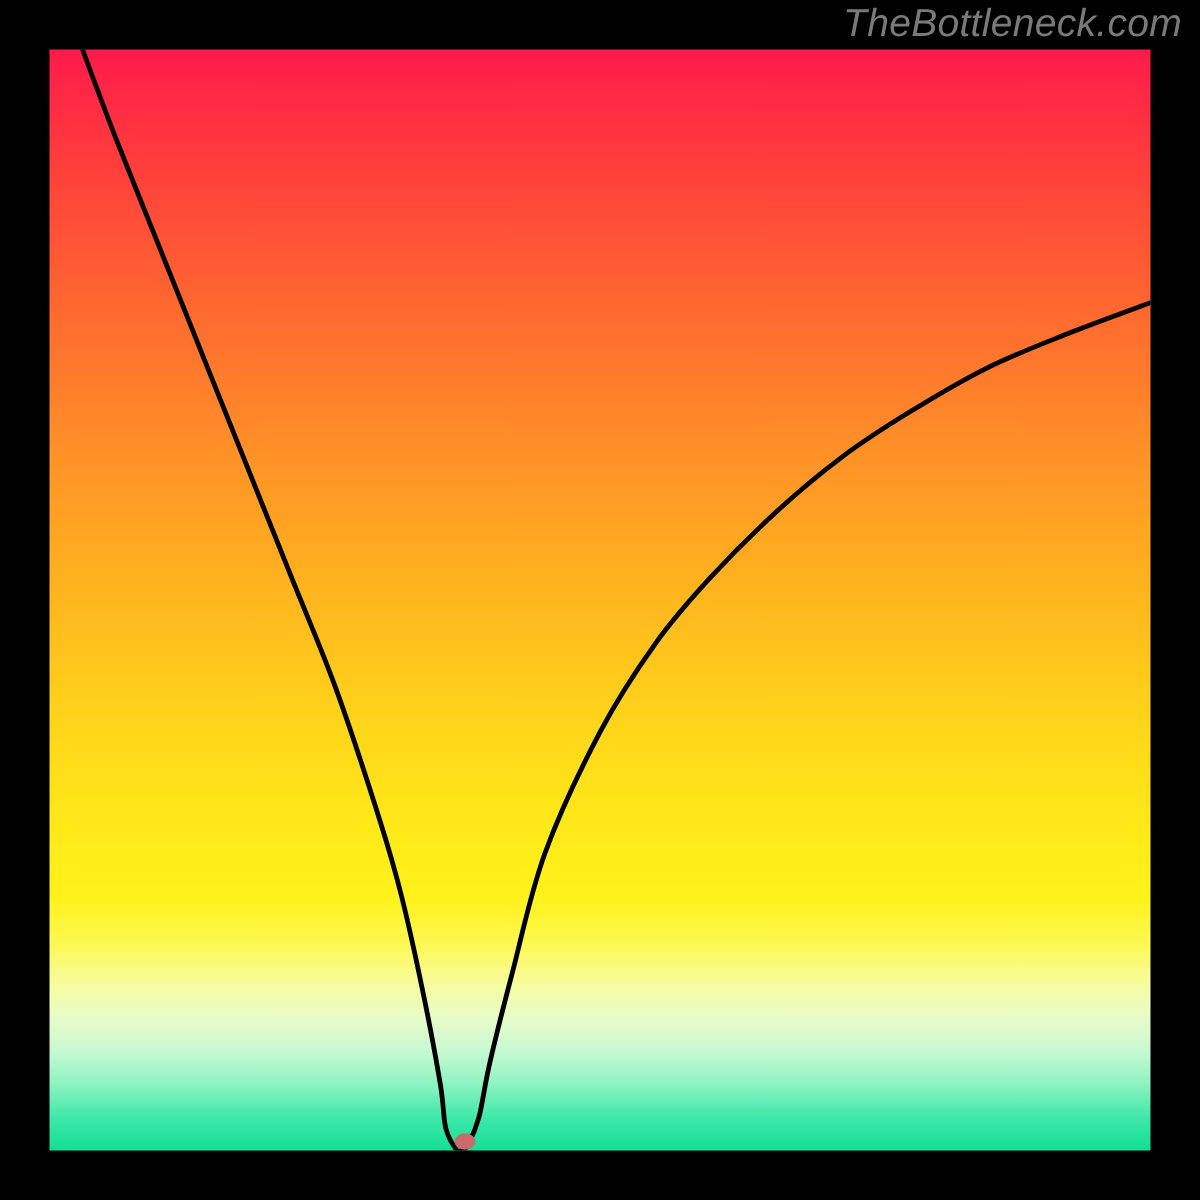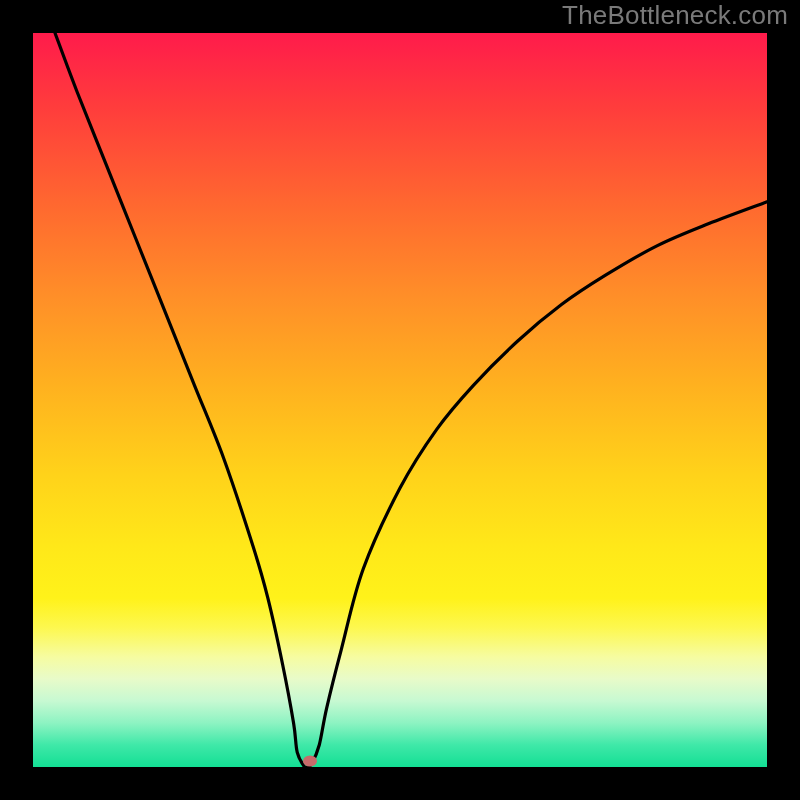--- a/index.html
+++ b/index.html
@@ -21,20 +21,21 @@
     position: absolute;
     top: 0;
     right: 12px;
     color: #7a7a7a;
     font-size: 26px;
     font-weight: 500;
     letter-spacing: 0.2px;
     font-family: Arial, Helvetica, sans-serif;
     z-index: 10;
     white-space: nowrap;
+    font-style: italic;
   }
   .plot-area {
     position: absolute;
     left: 33px;
     top: 33px;
     width: 734px;
     height: 734px;
     background: linear-gradient(
       to bottom,
       #ff1b4b 0%,

